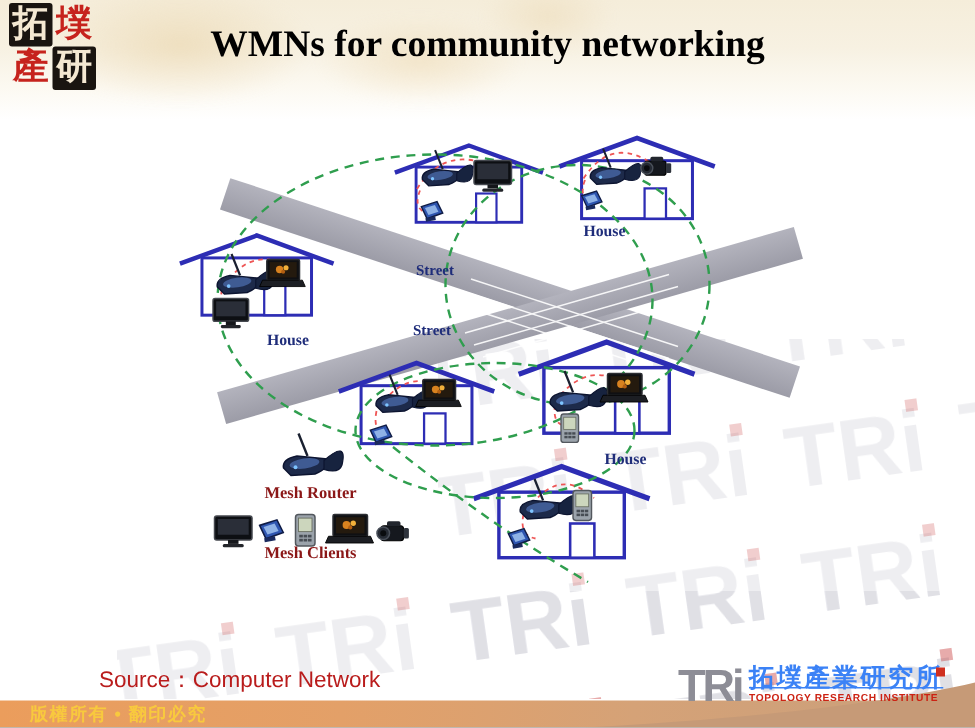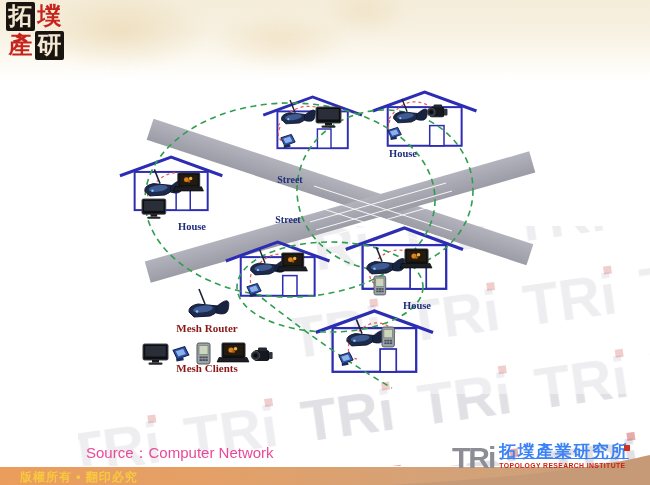--- a/index.html
+++ b/index.html
@@ -18,21 +18,21 @@
         font-size:24px;line-height:29px;text-align:center;}
   .seal span{display:block;}
   .seal .dark{background:#191410;color:#f4e8d2;border-radius:2px;}
   .seal .red{color:#c6231d;}
   
   .title{position:absolute;top:16px;left:0;width:650px;margin:0;text-align:center;
          font-family:"Liberation Serif",serif;font-weight:bold;font-size:25px;color:#000;}
   
   .diagram{position:absolute;top:0;left:0;}
   
-  .source{position:absolute;left:86px;top:444px;font-size:15px;color:#ec4899;}
+  .source{position:absolute;left:66px;top:444px;font-size:15px;color:#b91c1c;}
   
   .copyright-bar{position:absolute;left:0;bottom:0;width:650px;height:18px;
     background:linear-gradient(90deg,#eb9d5c 0%,#e3a068 35%,#d5a277 65%,#c99f7c 100%);}
   .copyright-bar span{display:inline-block;font-size:12px;font-weight:bold;color:#f8c93e;
     line-height:18px;padding-left:20px;letter-spacing:1px;}
   .swoosh{position:absolute;right:0;bottom:0;}
   .tri-logo{position:absolute;left:452px;top:443px;display:flex;gap:5px;align-items:flex-start;}
   .tri-mark{position:relative;font-weight:bold;font-size:30px;line-height:30px;
             letter-spacing:-2px;color:#8d8d96;}
   .tri-dot{position:absolute;top:2px;right:-1px;width:6px;height:6px;background:#d03020;}
@@ -52,20 +52,21 @@
     <div class="blob b3"></div>
   </div>
 
   <div class="seal">
     <span class="dark">拓</span>
     <span class="red">墣</span>
     <span class="red">產</span>
     <span class="dark">研</span>
   </div>
 
+  <h1 class="title">WMNs for community networking</h1>
 
   <svg class="diagram" width="650" height="485" viewBox="0 0 650 485">
     <defs>
       <linearGradient id="roadg" x1="0" y1="0" x2="0" y2="1">
         <stop offset="0" stop-color="#b3b3bd"></stop>
           <stop offset="1" stop-color="#9c9ca7"></stop>
       </linearGradient>
       <pattern id="wm" width="118" height="84" patternUnits="userSpaceOnUse" patternTransform="rotate(-8)">
         <text x="4" y="60" font-family="Liberation Sans, sans-serif" font-weight="bold" font-size="58" fill="rgba(150,152,168,0.16)">TRi</text>
         <rect x="88" y="12" width="8" height="8" fill="rgba(206,80,80,0.28)"></rect>

